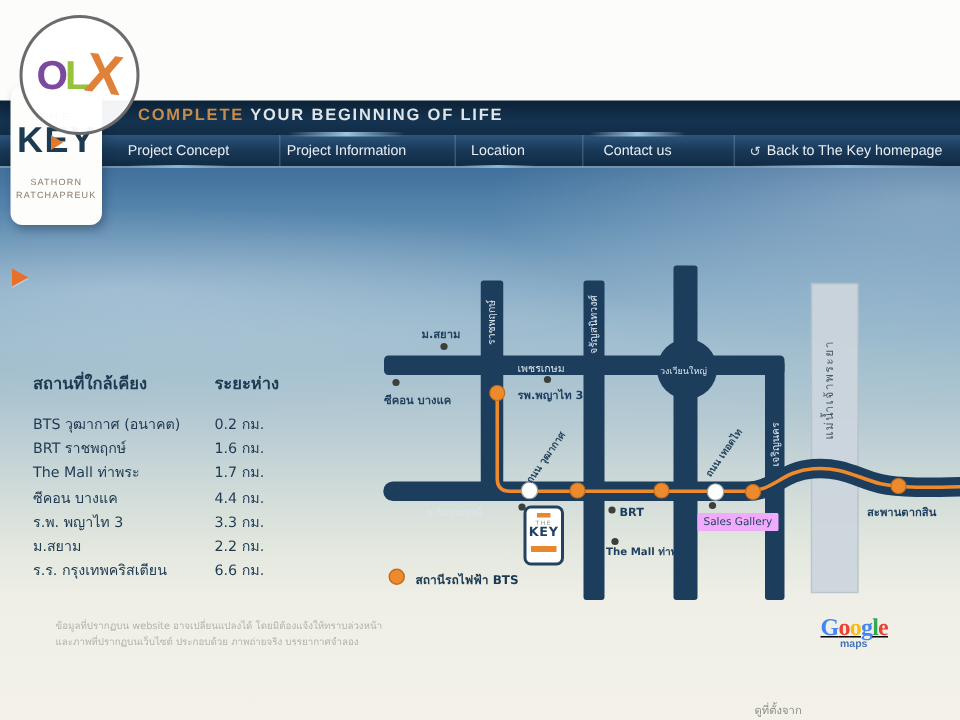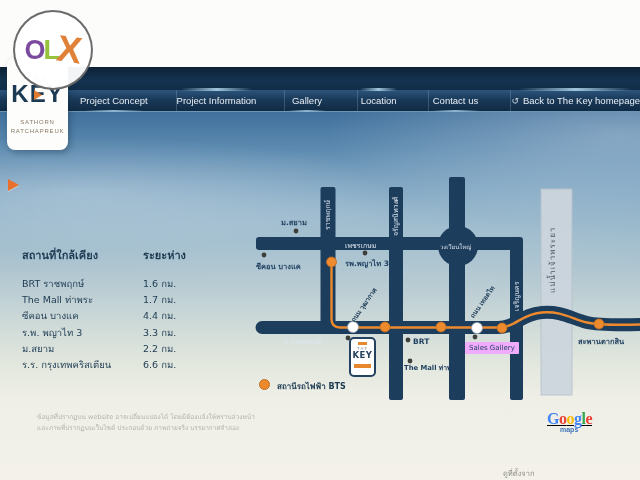--- a/index.html
+++ b/index.html
@@ -101,30 +101,28 @@
   .gmaps{position:absolute;left:57px;top:18px;font-size:7px;font-weight:bold;color:#4274b9;
          font-family:"Liberation Sans",sans-serif;}
 </style>
 </head>
 <body>
 
 <div class="canvas">
 
   <div class="abs topstrip"></div>
   <div class="abs darkband"></div>
+  <div class="abs tagline"><span class="hl">COMPLETE</span><span> YOUR BEGINNING OF LIFE</span></div>
 
   <div class="abs navbar">
     <div class="nav-tab" style="width:78px">
         <span>Project Concept</span>
       </div>
     <div class="nav-tab" style="width:88px">
         <span>Project Information</span>
-      </div>
-    <div class="nav-tab" style="width:58px">
-        <span>Gallery</span>
       </div>
     <div class="nav-tab" style="width:56px">
         <span>Location</span>
       </div>
     <div class="nav-tab" style="width:72px">
         <span>Contact us</span>
       </div>
     <div class="nav-tab" style="width:148px">
         <span class="backicon">↺</span>
         <span>Back to The Key homepage</span>
@@ -147,20 +145,21 @@
     <span class="x">X</span>
   </div>
 
   <div class="abs pgarrow"></div>
 
   <div class="abs nearby">
     <div class="hdr">
       <span>สถานที่ใกล้เคียง</span>
       <span class="c2">ระยะห่าง</span>
     </div>
+    <div class="row"><span>BTS วุฒากาศ (อนาคต)</span><span class="dist">0.2 กม.</span></div>
     <div class="row"><span>BRT ราชพฤกษ์</span><span class="dist">1.6 กม.</span></div>
     <div class="row"><span>The Mall ท่าพระ</span><span class="dist">1.7 กม.</span></div>
     <div class="row"><span>ซีคอน บางแค</span><span class="dist">4.4 กม.</span></div>
     <div class="row"><span>ร.พ. พญาไท 3</span><span class="dist">3.3 กม.</span></div>
     <div class="row"><span>ม.สยาม</span><span class="dist">2.2 กม.</span></div>
     <div class="row"><span>ร.ร. กรุงเทพคริสเตียน</span><span class="dist">6.6 กม.</span></div>
   </div>
 
   <svg class="abs" style="left:0;top:0;" width="640" height="480" viewBox="0 0 640 480">
 

